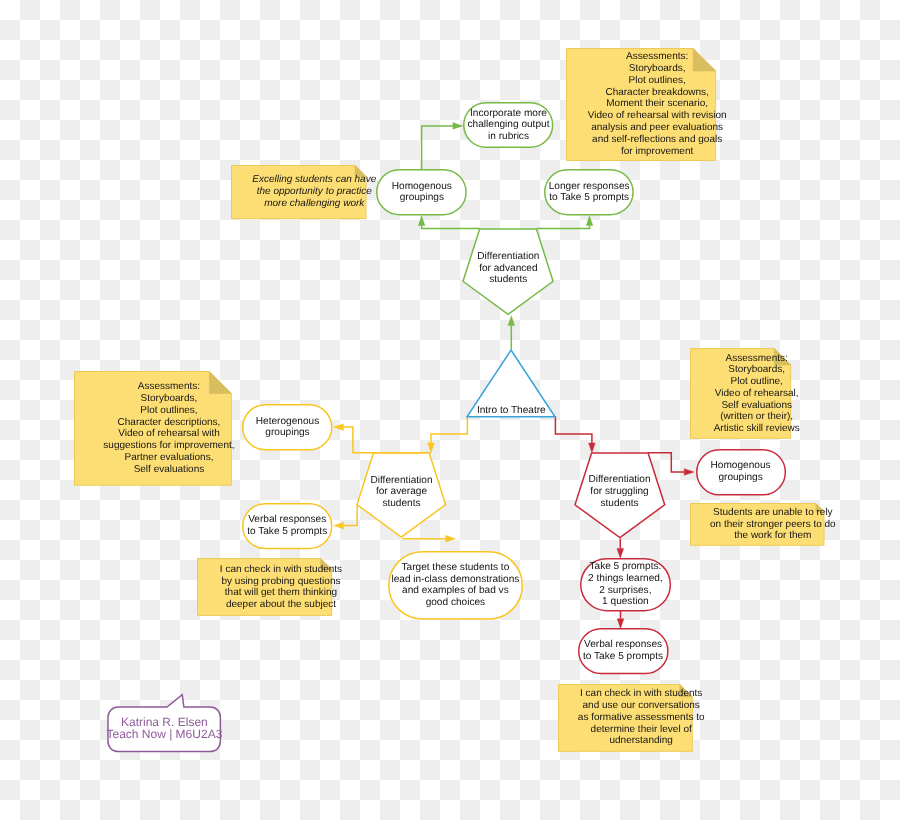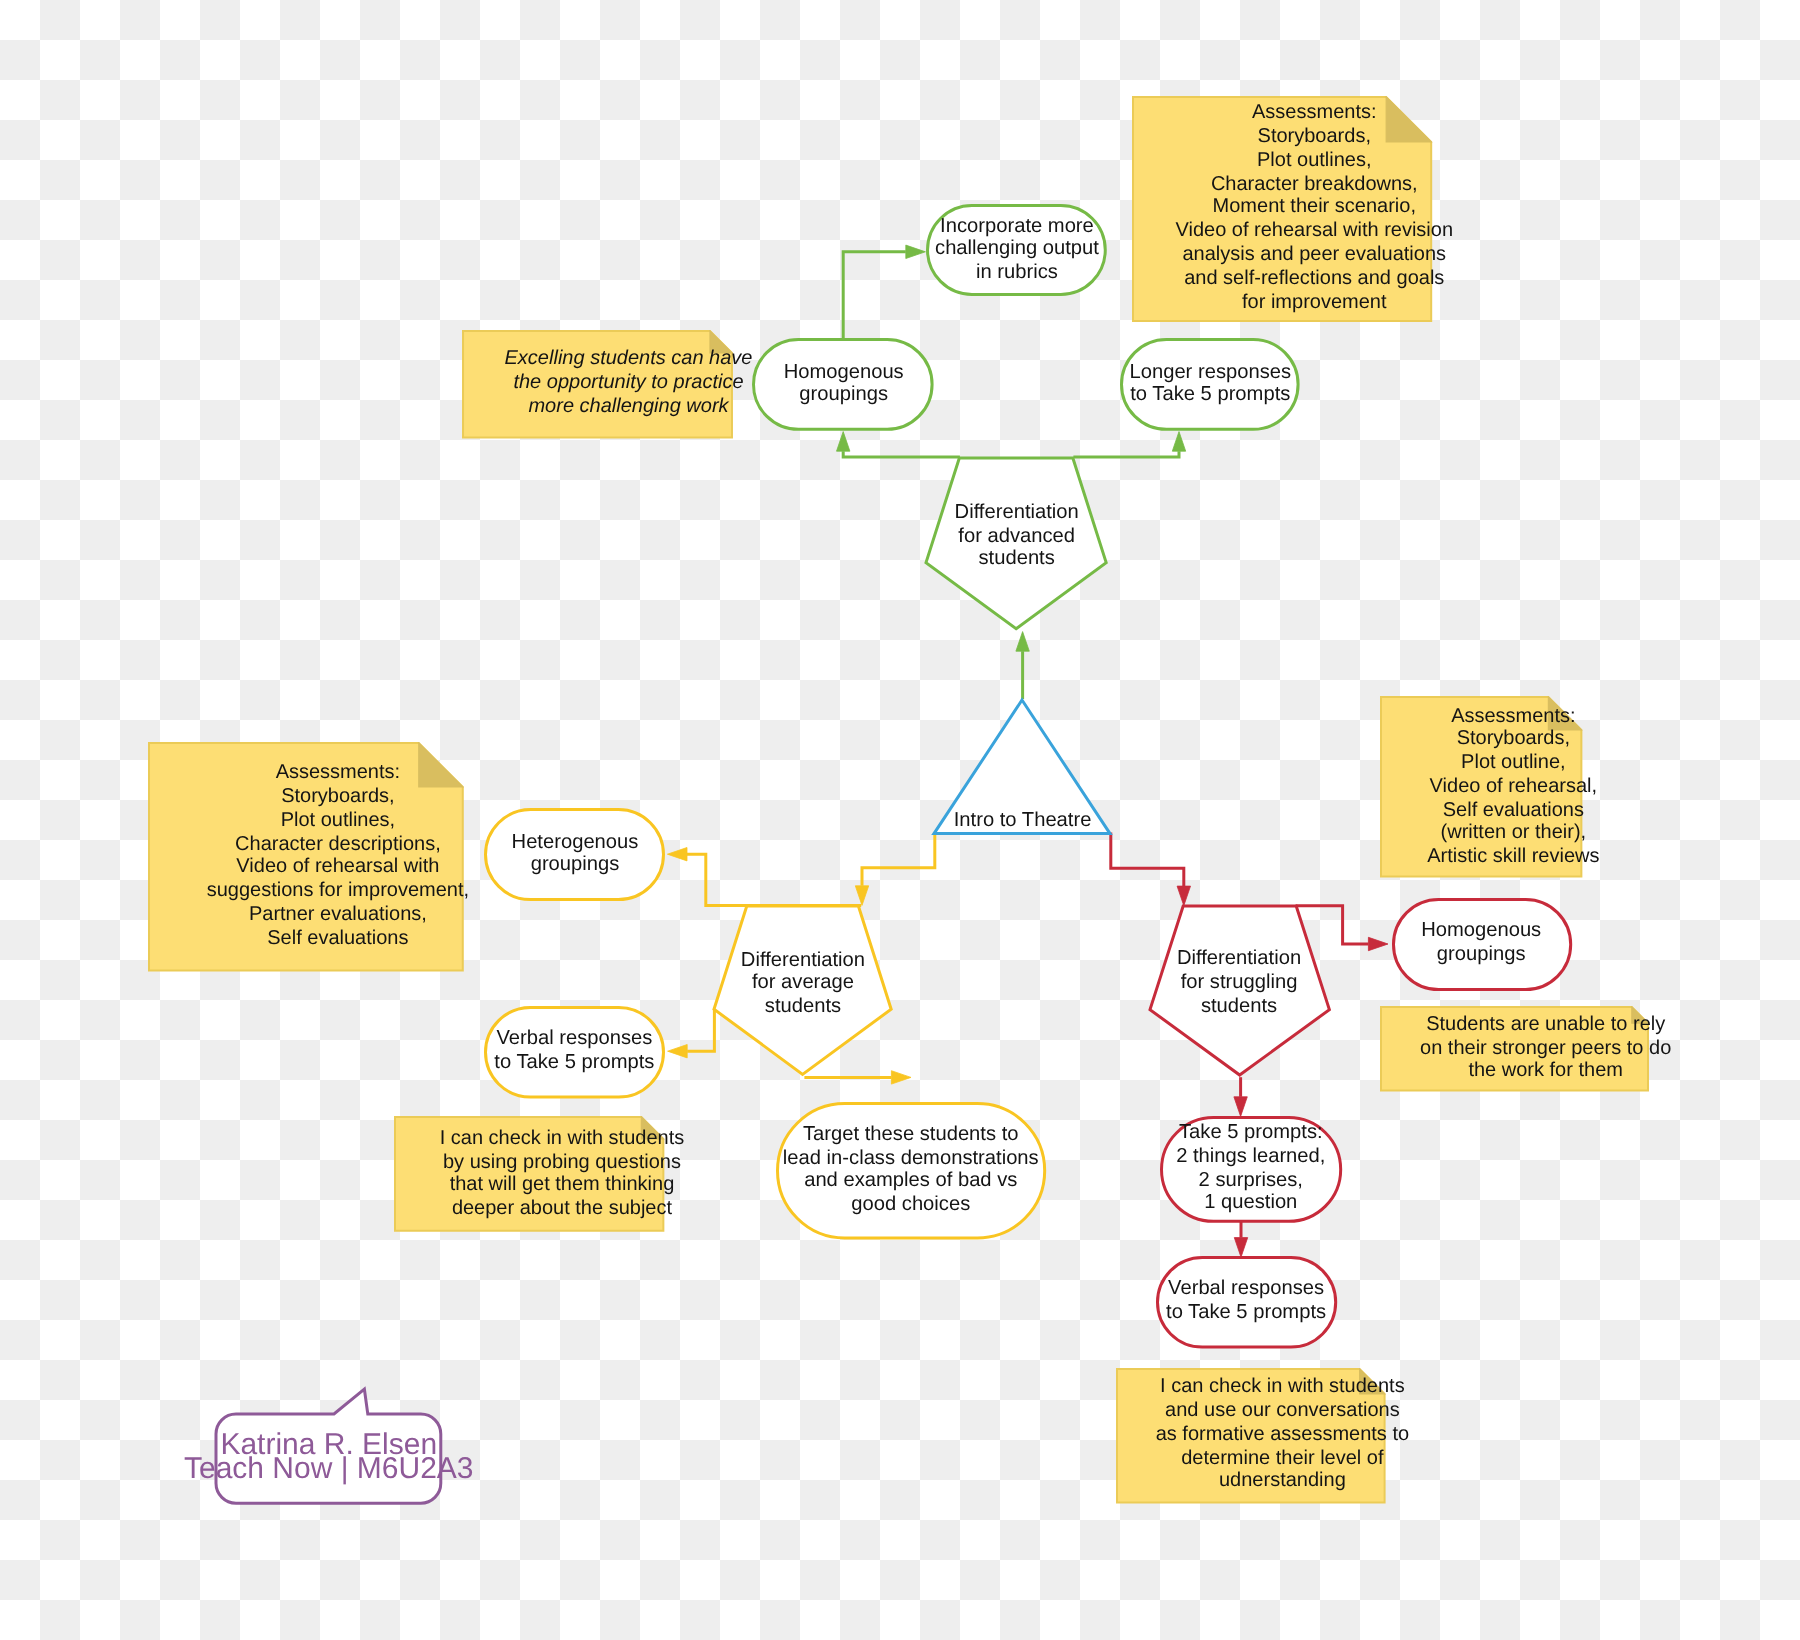--- a/index.html
+++ b/index.html
@@ -23,21 +23,21 @@
      white-space:nowrap;}
   .node.tri .lbl{justify-content:flex-end;padding-bottom:4px;}
   .node .lbl span{display:block;}
   .note{position:absolute;}
   .note .lbl{position:absolute;left:0;top:0;width:100%;height:100%;
      display:flex;flex-direction:column;align-items:center;justify-content:center;
      text-align:center;font-size:10px;line-height:11.8px;color:#141414;white-space:nowrap;margin-left:16px;}
   .sig{position:absolute;}
   .sig .lbl{position:absolute;left:0;top:0;width:100%;height:100%;
      display:flex;flex-direction:column;align-items:center;justify-content:center;
-     text-align:center;font-size:15px;line-height:11.8px;white-space:nowrap;}
+     text-align:center;font-size:12px;line-height:11.8px;white-space:nowrap;}
 </style>
 </head>
 <body>
 
 <div id="stage">
   <svg id="edges" viewBox="0 0 900 820" xmlns="http://www.w3.org/2000/svg">
       <g>
         <path d="M479.95 228.55 L421.60 228.55 L421.60 225.60" fill="none" stroke="#76BA46" stroke-width="1.5" stroke-linecap="butt" stroke-linejoin="miter"></path>
         <polygon points="421.60,215.80 424.95,225.60 418.25,225.60" fill="#76BA46" stroke="#76BA46" stroke-width="0.4" stroke-linejoin="miter"></polygon>
       </g>
@@ -127,21 +127,21 @@
     </div>
     <div class="node" style="left: 376.45px; top: 169.2px; width: 90.8px; height: 46.4px;">
         <svg width="96.8" height="52.4" viewBox="-3 -3 96.8 52.4" style="position: absolute; left: -3px; top: -3px;">
           <rect x="0.75" y="0.75" width="89.3" height="44.9" rx="22.45" ry="22.45" fill="#FFFFFF" stroke="#76BA46" stroke-width="1.5"></rect>
         </svg>
       <div class="lbl">
         <span>Homogenous</span>
         <span>groupings</span>
       </div>
     </div>
-    <div class="node" style="left: 544.25px; top: 169.25px; width: 89.8px; height: 46.4px; margin-left: 16px;">
+    <div class="node" style="left: 544.25px; top: 169.25px; width: 89.8px; height: 46.4px;">
         <svg width="95.8" height="52.4" viewBox="-3 -3 95.8 52.4" style="position: absolute; left: -3px; top: -3px;">
           <rect x="0.75" y="0.75" width="88.3" height="44.9" rx="22.45" ry="22.45" fill="#FFFFFF" stroke="#76BA46" stroke-width="1.5"></rect>
         </svg>
       <div class="lbl">
         <span>Longer responses</span>
         <span>to Take 5 prompts</span>
       </div>
     </div>
     <div class="node" style="left: 463.3px; top: 102.25px; width: 90.4px; height: 45.95px;">
         <svg width="96.4" height="51.95" viewBox="-3 -3 96.4 51.95" style="position: absolute; left: -3px; top: -3px;">

